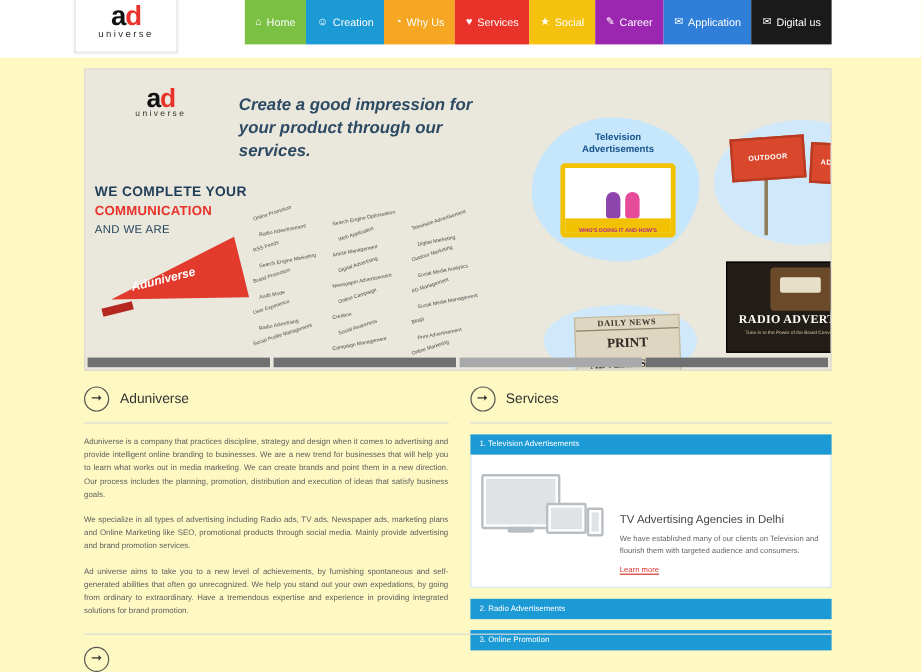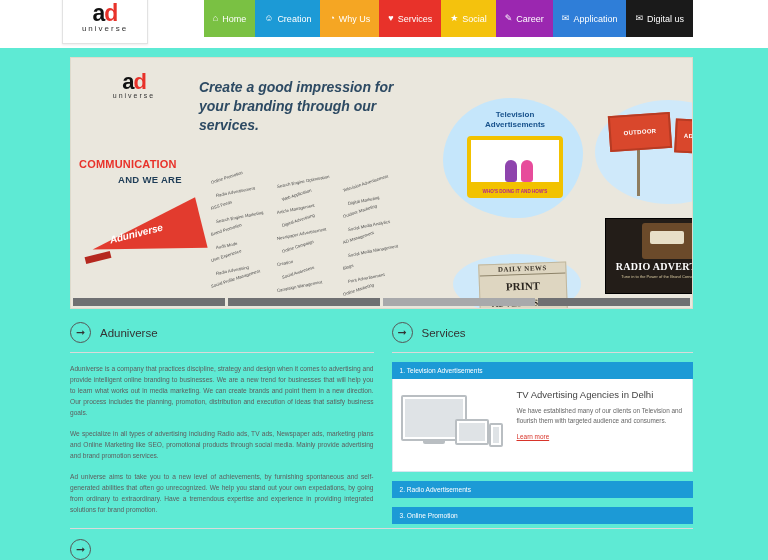--- a/index.html
+++ b/index.html
@@ -6,21 +6,21 @@
   html, body {
     margin: 0; padding: 0;
     width: 768px; height: 560px;
     background: #ffffff;
     font-family: "Liberation Sans", sans-serif;
     overflow: hidden;
   }
   .page {
     position: relative;
     width: 768px; height: 560px;
-    background: #5eead4;
+    background: #fef9c3;
     overflow: hidden;
   }
 
   
   .header {
     position: relative;
     height: 48px;
     background: #ffffff;
   }
   .logo-box {
@@ -93,21 +93,21 @@
     font-style: italic;
   }
   .hero-headline {
     position: absolute;
     left: 8px; top: 96px;
     width: 180px;
     color: #1f3d57;
   }
   .hero-headline .l1 { font-size: 11.5px; font-weight: bold; letter-spacing: .3px; }
   .hero-headline .l2 { font-size: 11px; font-weight: bold; color: #e8322a; letter-spacing: .2px; line-height: 20px; }
-  .hero-headline .l3 { font-size: 9.5px; font-weight: bold; letter-spacing: .3px; margin-left: 39px; }
+  .hero-headline .l3 { font-size: 9.5px; font-weight: normal; letter-spacing: .3px; }
 
   
   .megaphone {
     position: absolute;
     left: 20px; top: 152px;
     width: 0; height: 0;
     border-top: 26px solid transparent;
     border-bottom: 26px solid transparent;
     border-right: 112px solid #e23b2e;
     transform: rotate(-14deg);
@@ -362,21 +362,21 @@
     position: relative;
     flex: none;
   }
   .dev {
     position: absolute;
     border: 2px solid #b9bec2;
     border-radius: 2px;
     background: #fff;
   }
   .dev-in { position: absolute; inset: 2px; background: #dfe3e6; }
-  .acc-txt { flex: 1; }
+  .acc-txt { flex: 1; margin-top: 39px; }
   .acc-h {
     font-size: 9.5px;
     color: #444;
     margin-bottom: 6px;
   }
   .acc-p {
     font-size: 6.4px;
     line-height: 10px;
     color: #666;
   }
@@ -449,23 +449,24 @@
   </div>
 
   <div class="hero-wrap">
     <div class="hero-logo">
       <div class="logo-main">
         <span>a</span><span class="red">d</span>
       </div>
       <div class="logo-sub">universe</div>
     </div>
 
-    <div class="hero-tagline">Create a good impression for your branding through our services.</div>
+    <div class="hero-tagline">Create a good impression for your product through our services.</div>
 
     <div class="hero-headline">
+      <div class="l1">WE COMPLETE YOUR</div>
       <div class="l2">COMMUNICATION</div>
       <div class="l3">AND WE ARE</div>
     </div>
 
     <div class="megaphone"></div>
     <div class="mega-handle"></div>
     <div class="mega-label">Aduniverse</div>
 
     <div class="wordcloud" id="wordcloud">
         <span class="wc" style="left: 0px; top: 0px; transform: rotate(-18deg);">Online Promotion</span>

